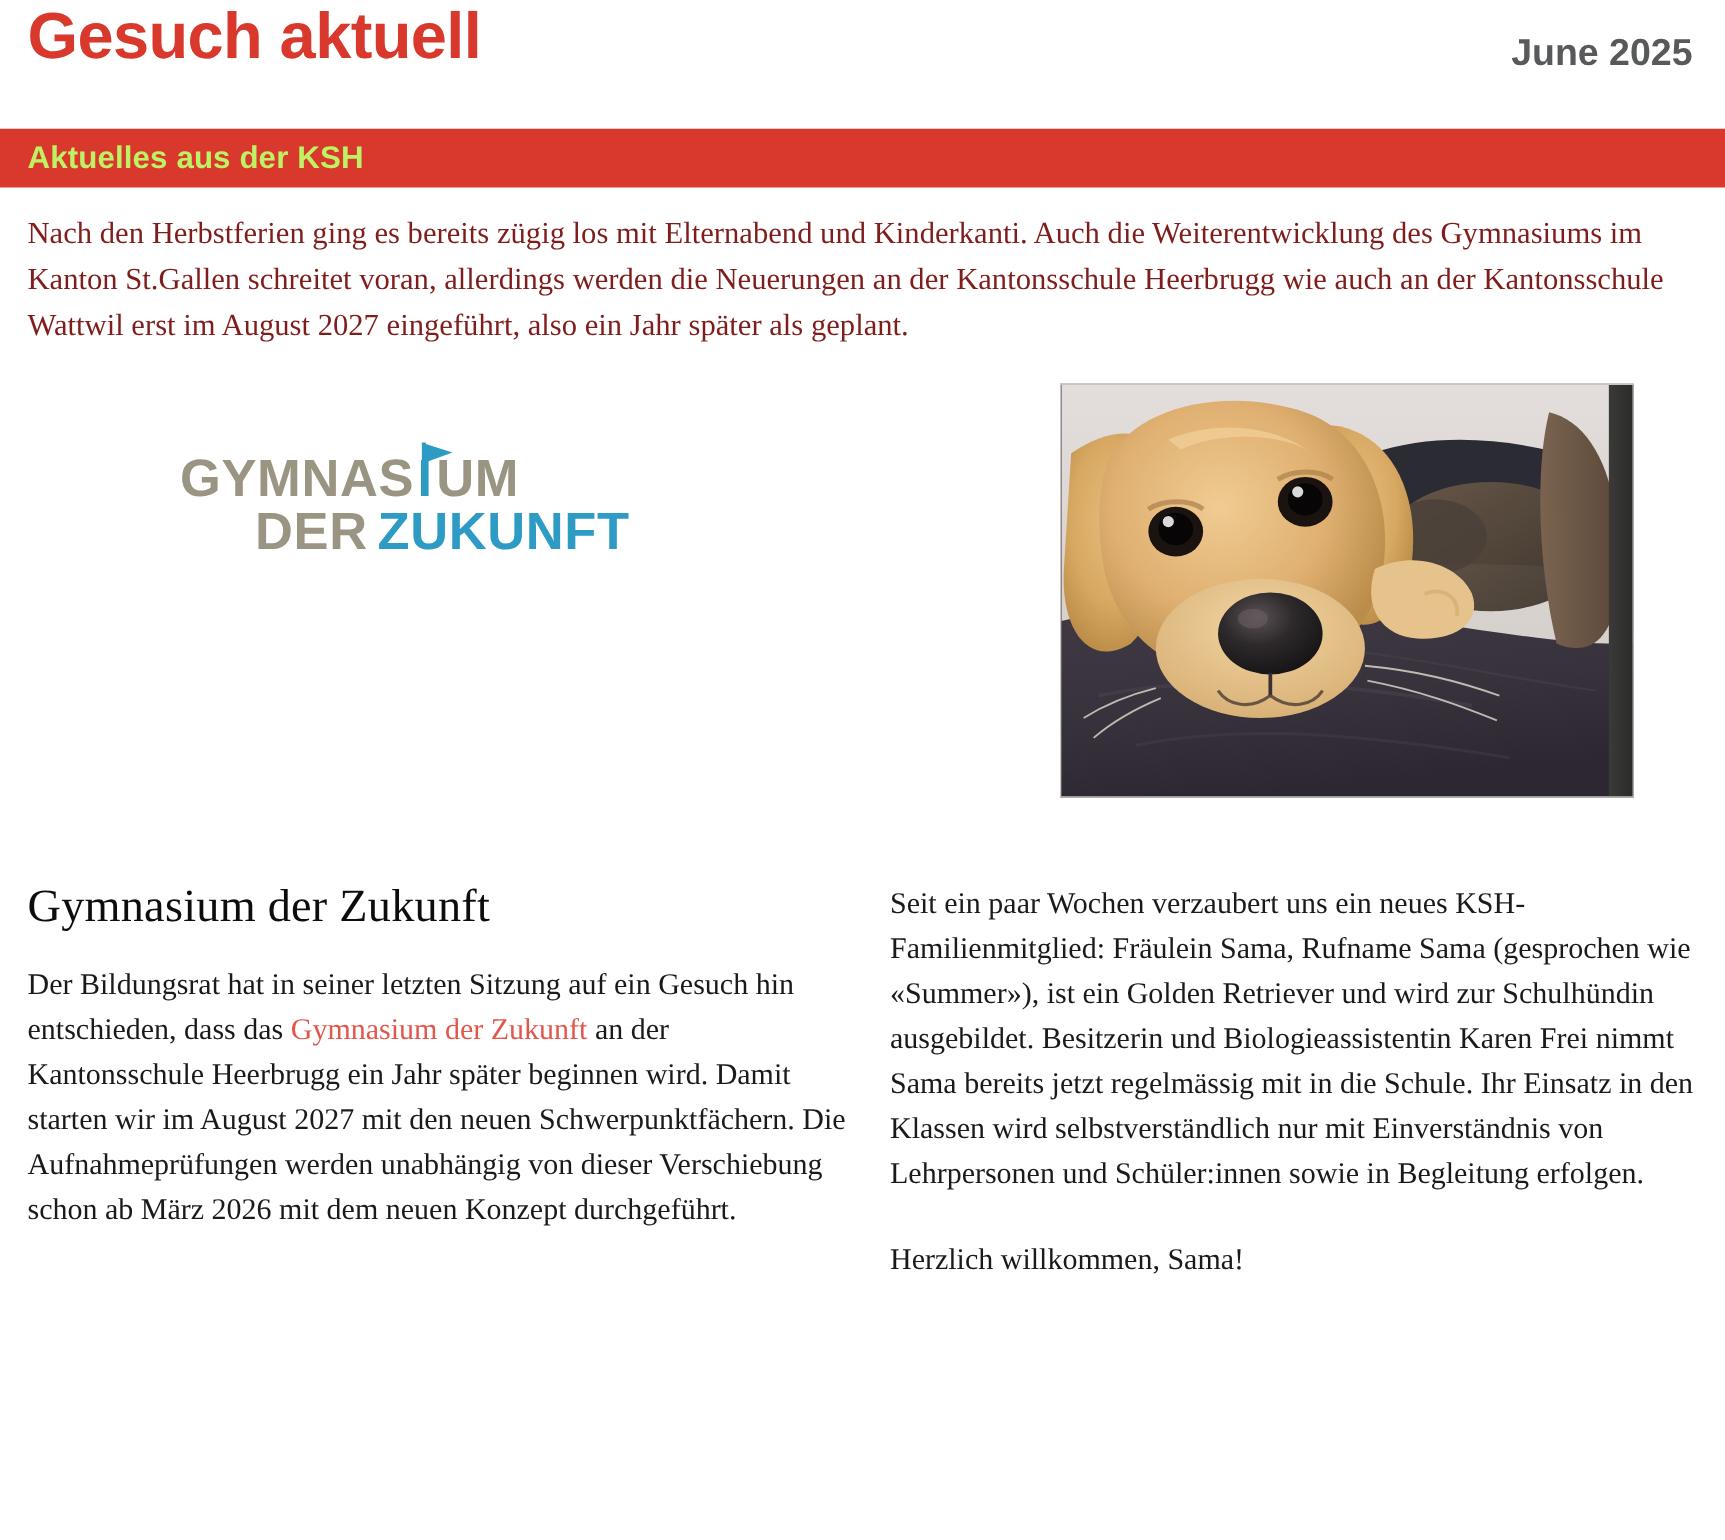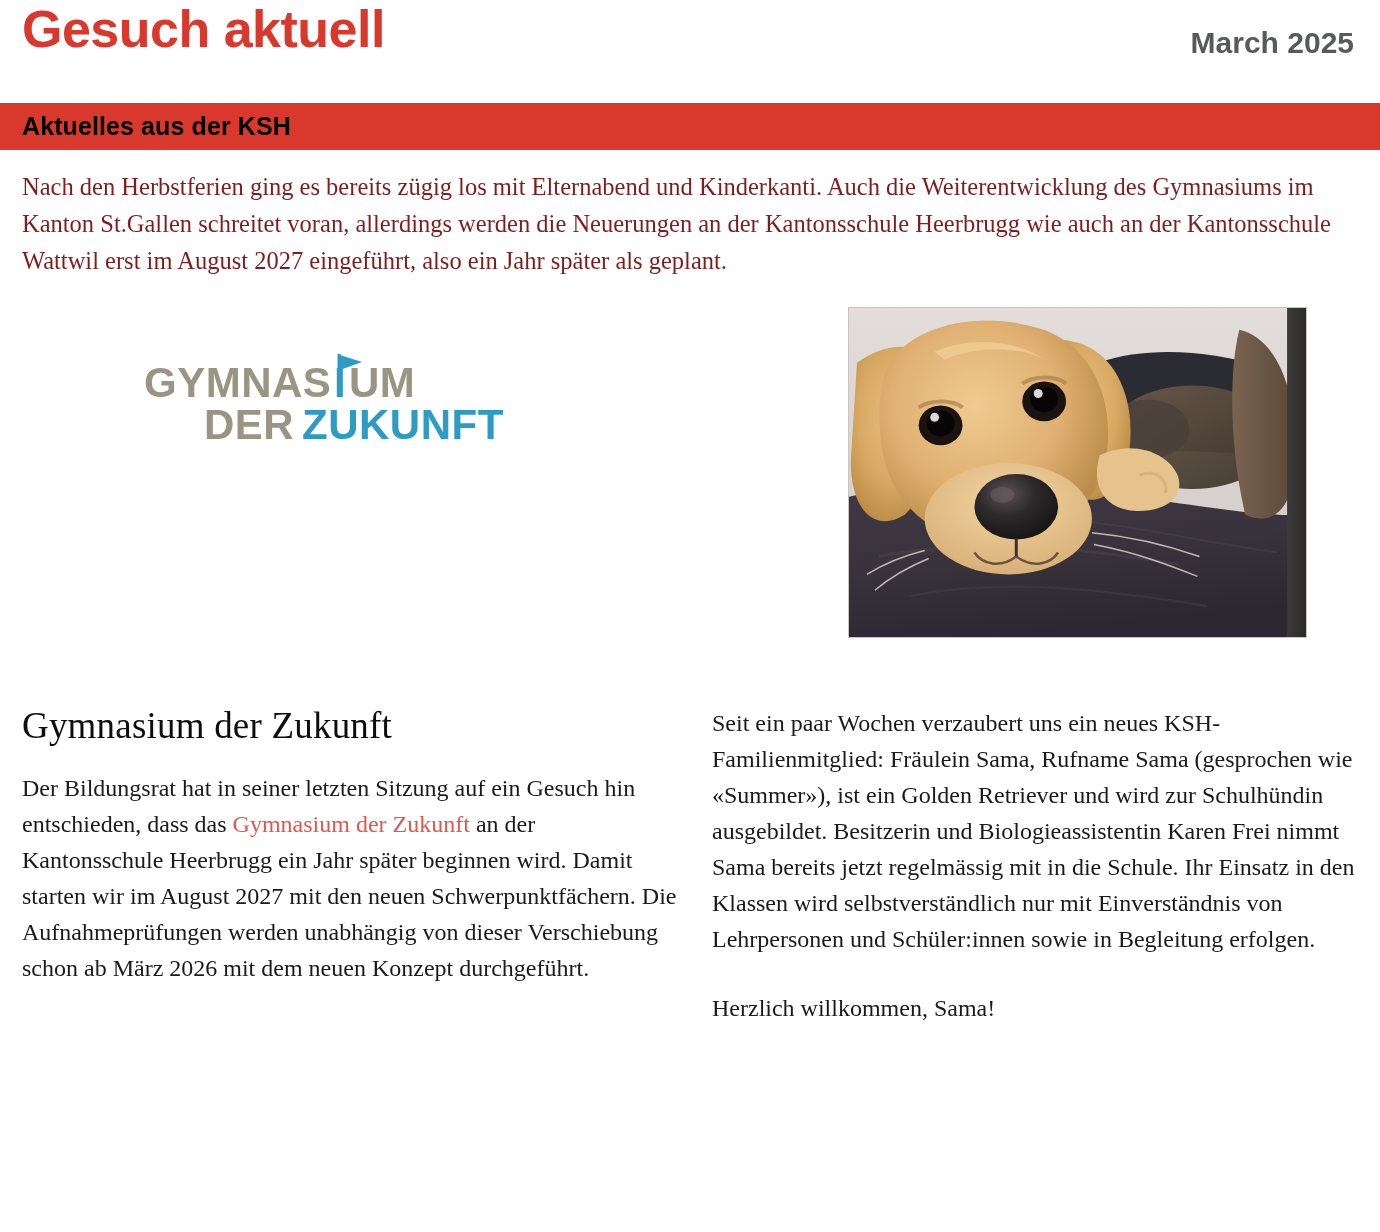--- a/index.html
+++ b/index.html
@@ -56,21 +56,21 @@
     display: flex;
     align-items: center;
     box-sizing: border-box;
     padding: 0 22px;
   }
   .section-bar-label {
     font-family: "Liberation Sans", "DejaVu Sans", sans-serif;
     font-weight: bold;
     font-size: 25px;
     line-height: 1;
-    color: #000000;
+    color: #bef264;
     letter-spacing: 0.1px;
   }
 
   
   .content {
     padding: 0 22px;
     box-sizing: border-box;
   }
 
   .intro {
@@ -143,21 +143,21 @@
     color: #e2574c;
     text-decoration: none;
   }
   .nowrap-lines { white-space: pre-line; }
 </style>
 </head>
 <body>
 
 <header class="masthead">
   <div class="masthead-title">Gesuch aktuell</div>
-  <div class="masthead-date">March 2025</div>
+  <div class="masthead-date">June 2025</div>
 </header>
 
 <div class="section-bar">
   <span class="section-bar-label">Aktuelles aus der KSH</span>
 </div>
 
 <div class="content">
 
   <p class="intro">Nach den Herbstferien ging es bereits zügig los mit Elternabend und Kinderkanti. Auch die Weiterentwicklung des Gymnasiums im Kanton St.Gallen schreitet voran, allerdings werden die Neuerungen an der Kantonsschule Heerbrugg wie auch an der Kantonsschule Wattwil erst im August 2027 eingeführt, also ein Jahr später als geplant.</p>
 

